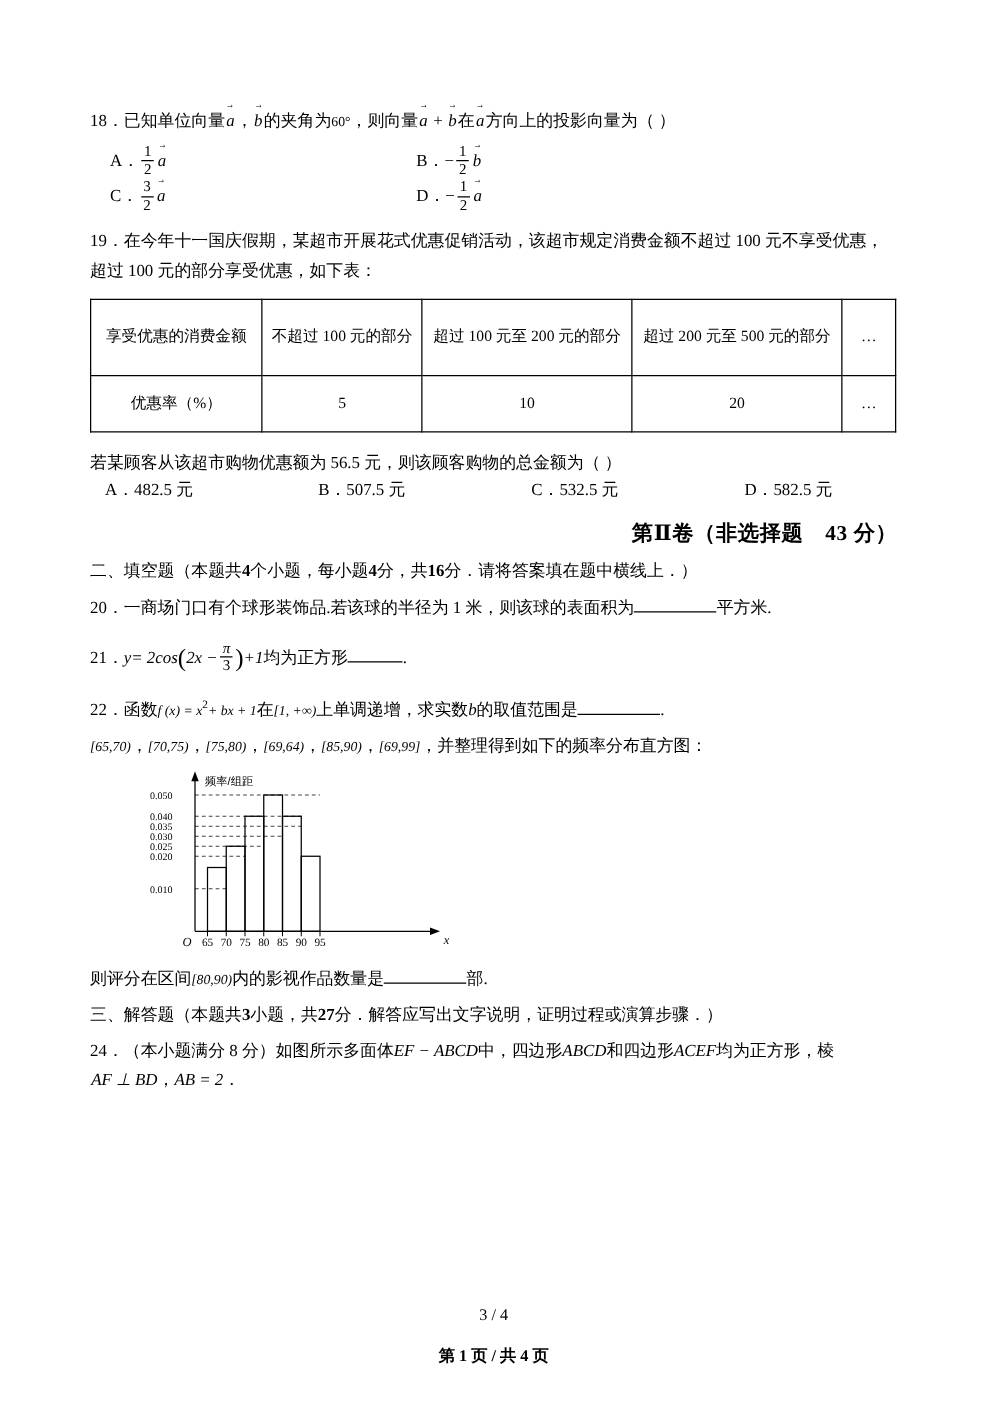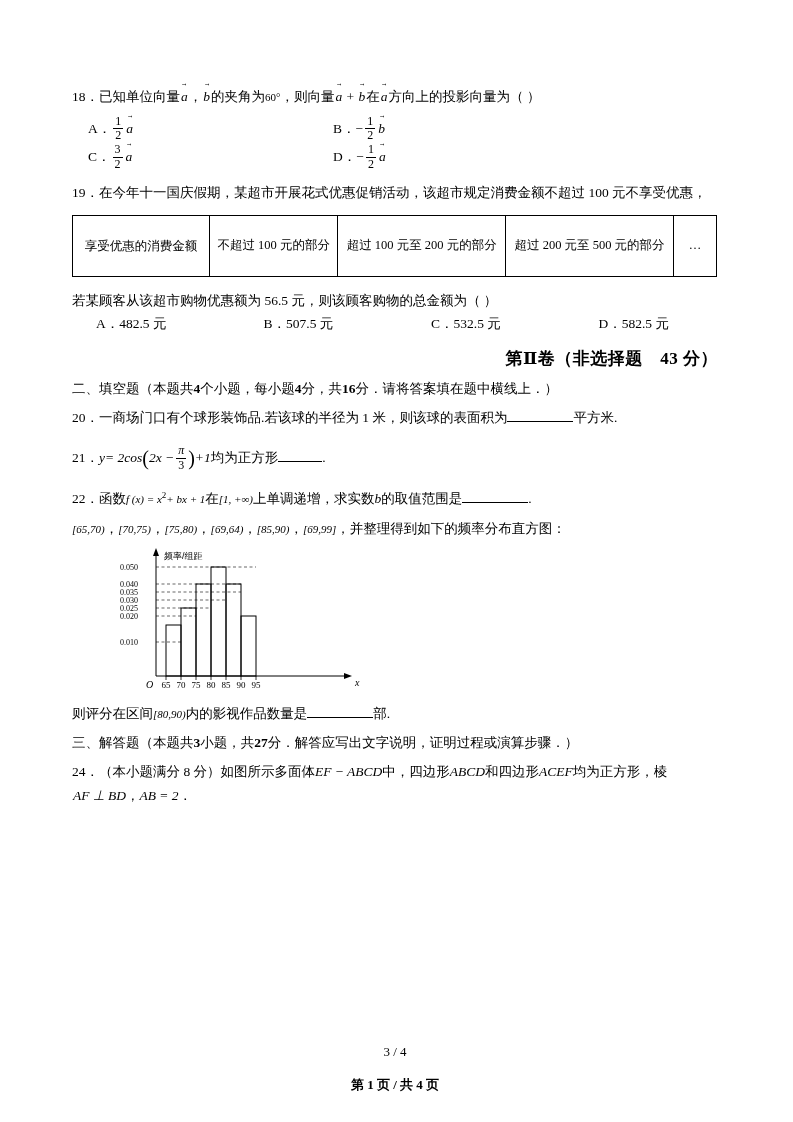--- a/index.html
+++ b/index.html
@@ -61,21 +61,21 @@
     display: flex;
     font-size: 13.5px;
     line-height: 2.1;
     margin-left: 16px;
   }
   .opt-row .o1 { width: 245px; }
   .opt-row .o2 { width: 245px; }
   .choice-row {
     display: flex;
     font-size: 13.5px;
-    margin-left: 24px;
+    margin-left: 12px;
     margin-top: 2px;
     gap: 48px;
   }
   .choice-row span { width: 125px; }
 
   table.discount {
     border-collapse: collapse;
     width: 645px;
     margin: 10px 0 12px 0;
     font-size: 12.5px;
@@ -157,30 +157,38 @@
       <div class="o2">
         <span>D．</span><span>−</span><span class="frac"><span class="num">1</span><span class="den">2</span></span><span class="vec">a</span>
       </div>
     </div>
   </div>
 
   <div class="q-block">
     <div class="q" style="margin-bottom:0;">
       <span>19．</span><span>在今年十一国庆假期，某超市开展花式优惠促销活动，该超市规定消费金额不超过 100 元不享受优惠，</span>
     </div>
+    <div class="q" style="margin-bottom:0;">超过 100 元的部分享受优惠，如下表：</div>
 
     <table class="discount">
       <tbody>
           <tr class="r1">
         <td class="head">享受优惠的消费金额</td>
         <td>不超过 100 元的部分</td>
         <td>超过 100 元至 200 元的部分</td>
         <td>超过 200 元至 500 元的部分</td>
         <td class="last">…</td>
       </tr>
+      <tr class="r2">
+        <td class="head">优惠率（%）</td>
+        <td>5</td>
+        <td>10</td>
+        <td>20</td>
+        <td class="last">…</td>
+      </tr>
     </tbody>
       </table>
 
     <div class="q" style="margin-bottom:0;">若某顾客从该超市购物优惠额为 56.5 元，则该顾客购物的总金额为（    ）</div>
     <div class="choice-row">
       <span>A．482.5 元</span>
       <span>B．507.5 元</span>
       <span>C．532.5 元</span>
       <span>D．582.5 元</span>
     </div>

